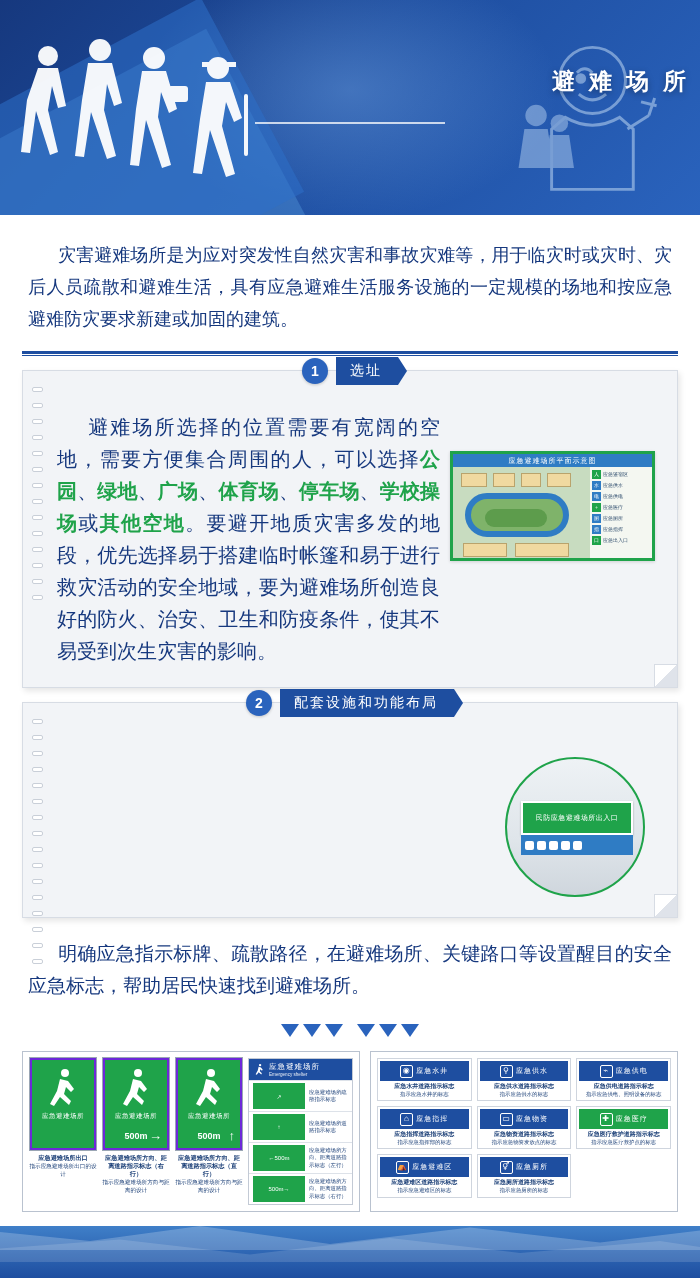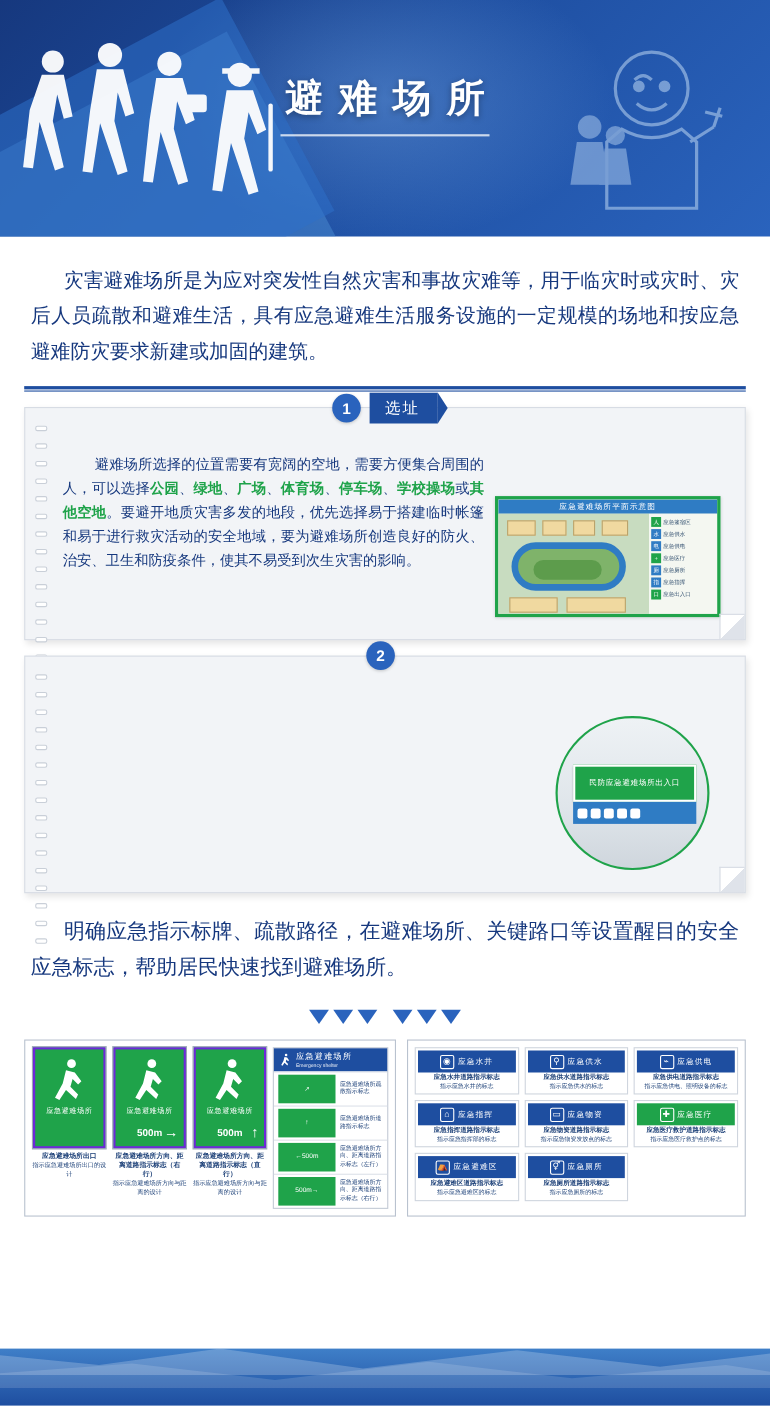--- a/index.html
+++ b/index.html
@@ -51,23 +51,23 @@
   }
   .vault-boy {
     position: absolute;
     right: 22px; top: 26px;
     width: 175px; height: 175px;
     opacity: .55;
   }
   .header-title {
     position: absolute;
     left: 0; right: 0; top: 66px;
-    text-align: center;
+    text-align: right;
     color: #ffffff;
-    font-size: 35px;
+    font-size: 23px;
     font-weight: bold;
     letter-spacing: 14px;
     text-indent: 14px;
     text-shadow: 0 2px 6px rgba(0,0,0,.35);
   }
   .title-rule {
     position: absolute;
     left: 255px; top: 122px;
     width: 190px; height: 2px;
     background: rgba(255,255,255,.75);
@@ -154,22 +154,22 @@
     content: "";
     position: absolute;
     right: -9px; top: 0;
     border-left: 9px solid #1e4ea0;
     border-top: 14px solid transparent;
     border-bottom: 14px solid transparent;
   }
 
   .body-text {
     color: #16387e;
-    font-size: 13px;
-    line-height: 22px;
+    font-size: 20px;
+    line-height: 32px;
     text-align: justify;
   }
   .body-text .ind { display:inline-block; width: 29px; }
   .hl {
     color: #1fa34a;
     font-weight: bold;
   }
   .hl-sep { color: #16387e; font-weight: normal; }
 
   .sec1-grid { display: flex; gap: 0; }
@@ -636,20 +636,21 @@
       <i></i>
       <i></i>
       <i></i>
       <i></i>
       <i></i>
       <i></i>
       <i></i>
   </div>
   <div class="sec-head">
     <div class="sec-num">2</div>
+    <div class="sec-title">配套设施和功能布局</div>
   </div>
 
   <div class="sec2-grid">
     <div class="sec2-left">
     </div>
     <div class="sec2-right">
       <div class="circle-photo">
         <div class="gate-sign">
           <span>民防应急避难场所出入口</span>
         </div>

